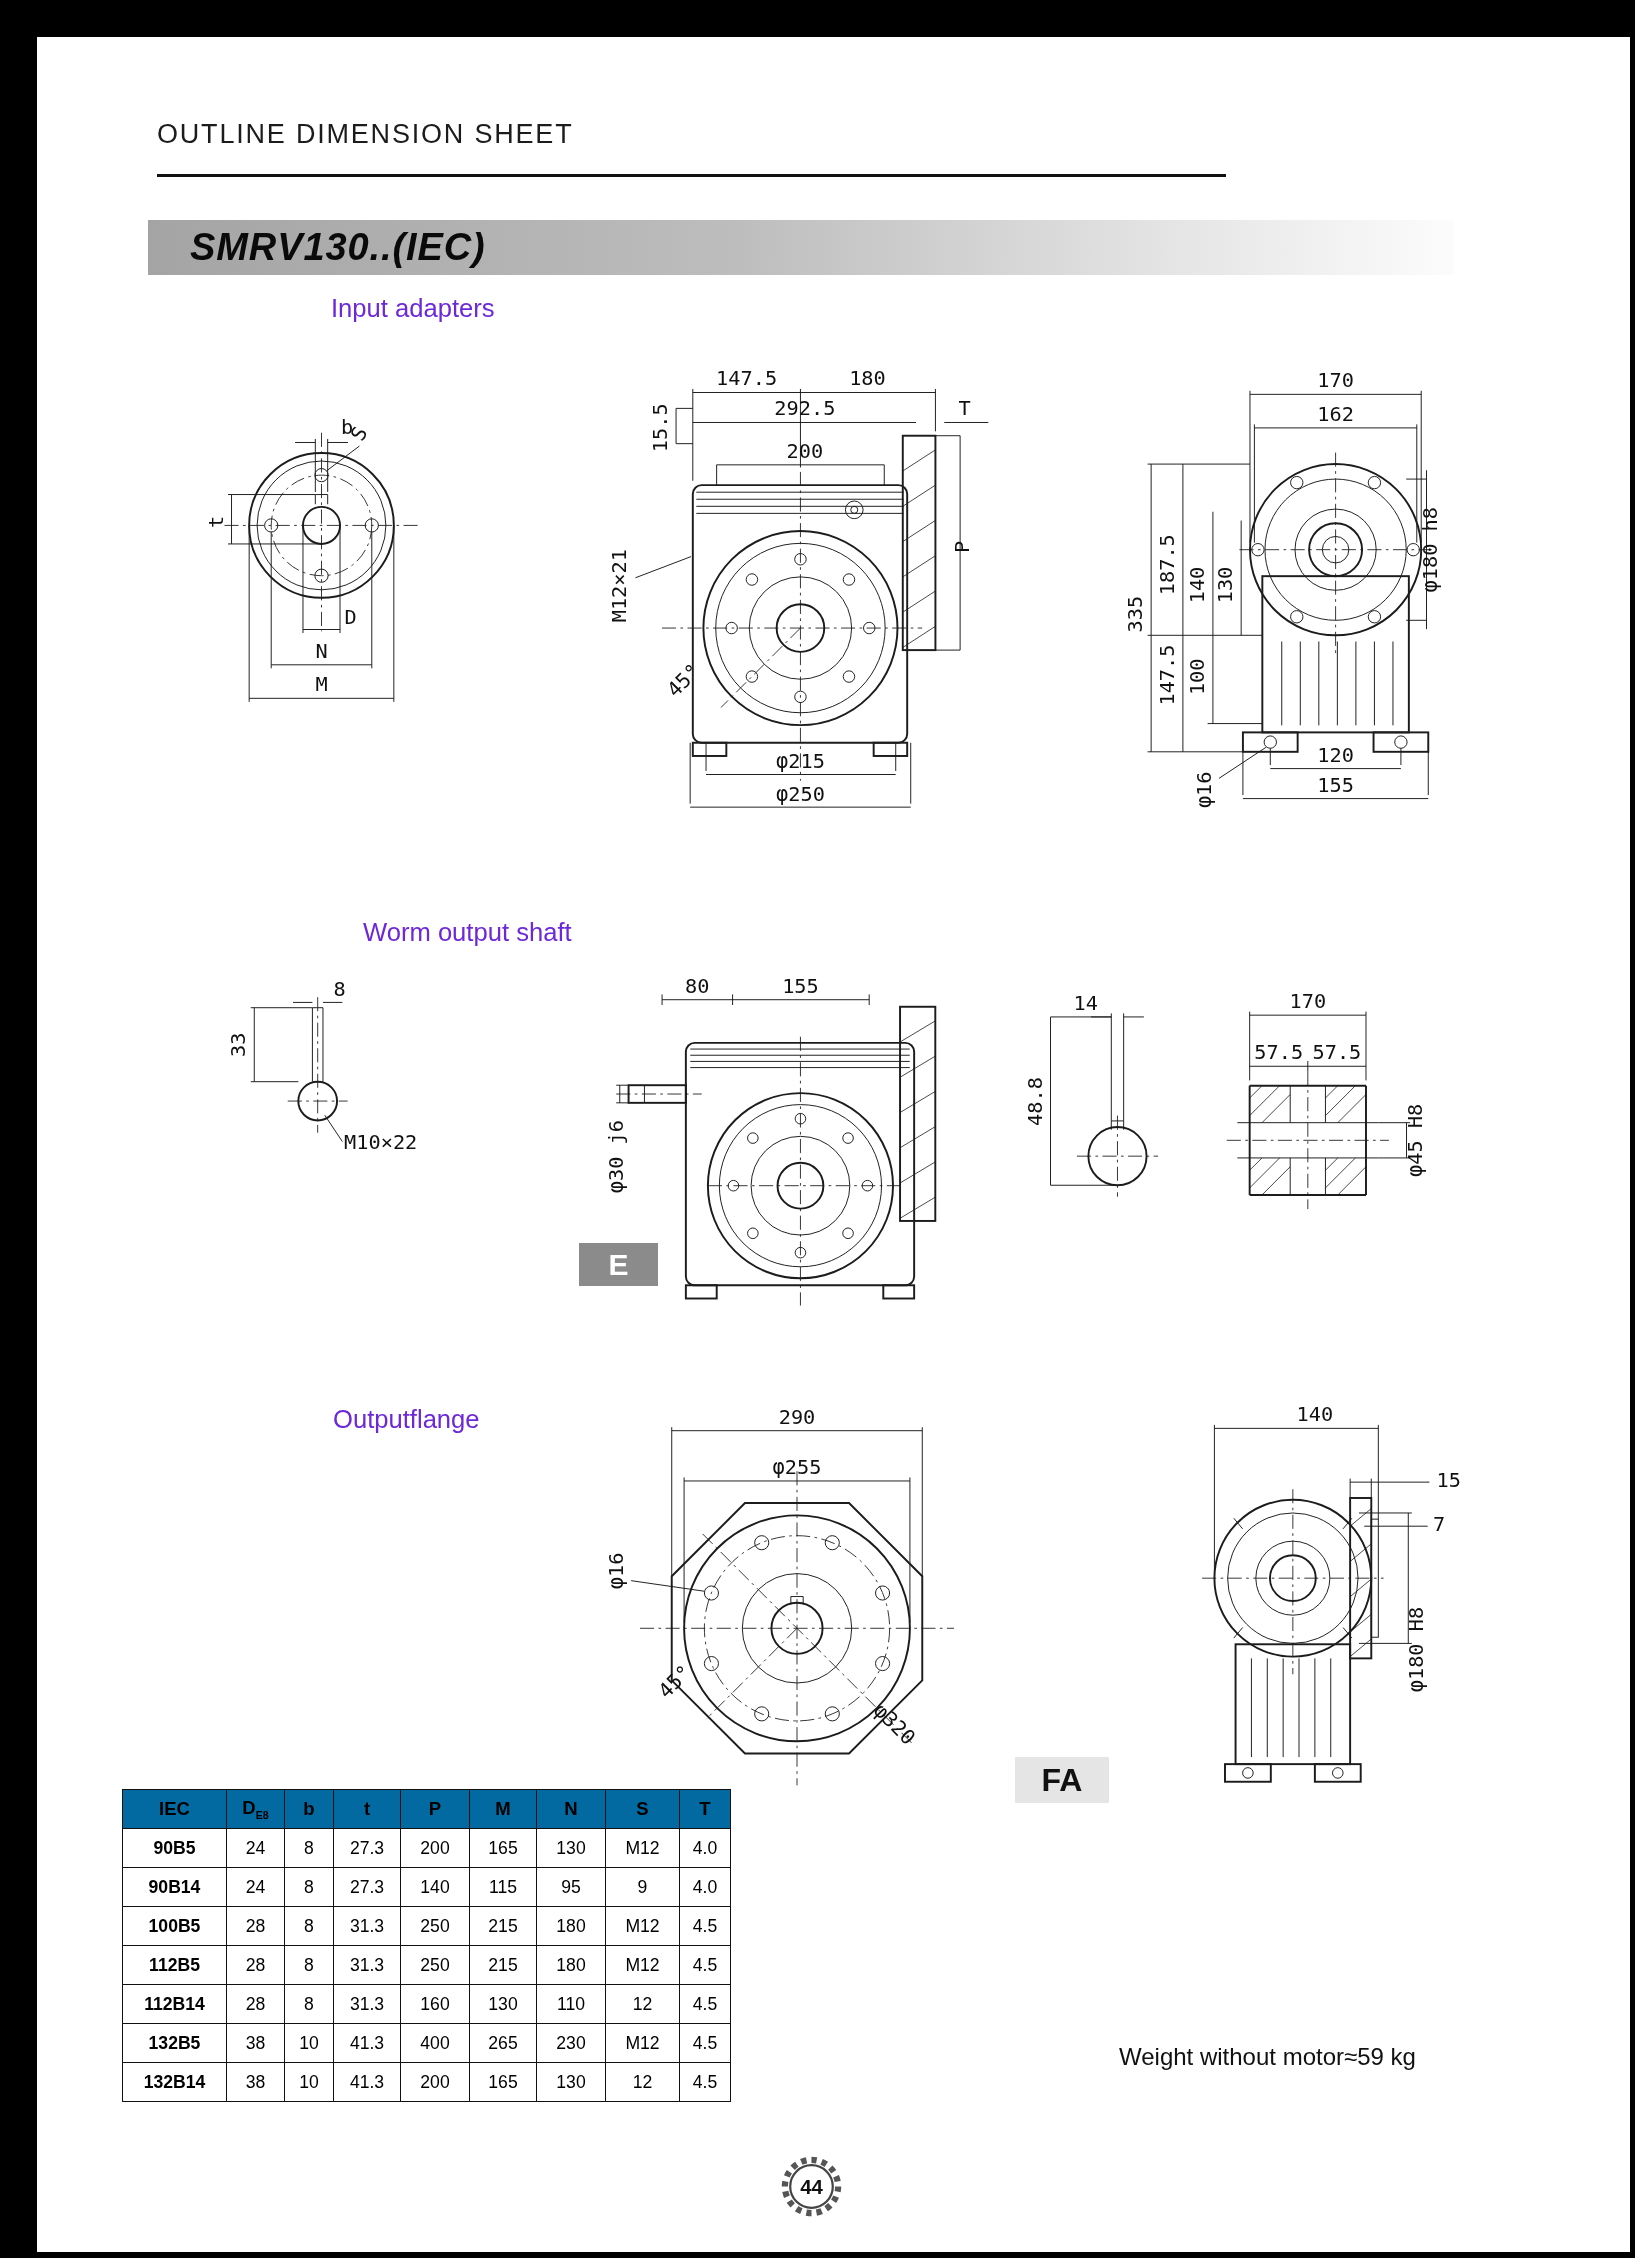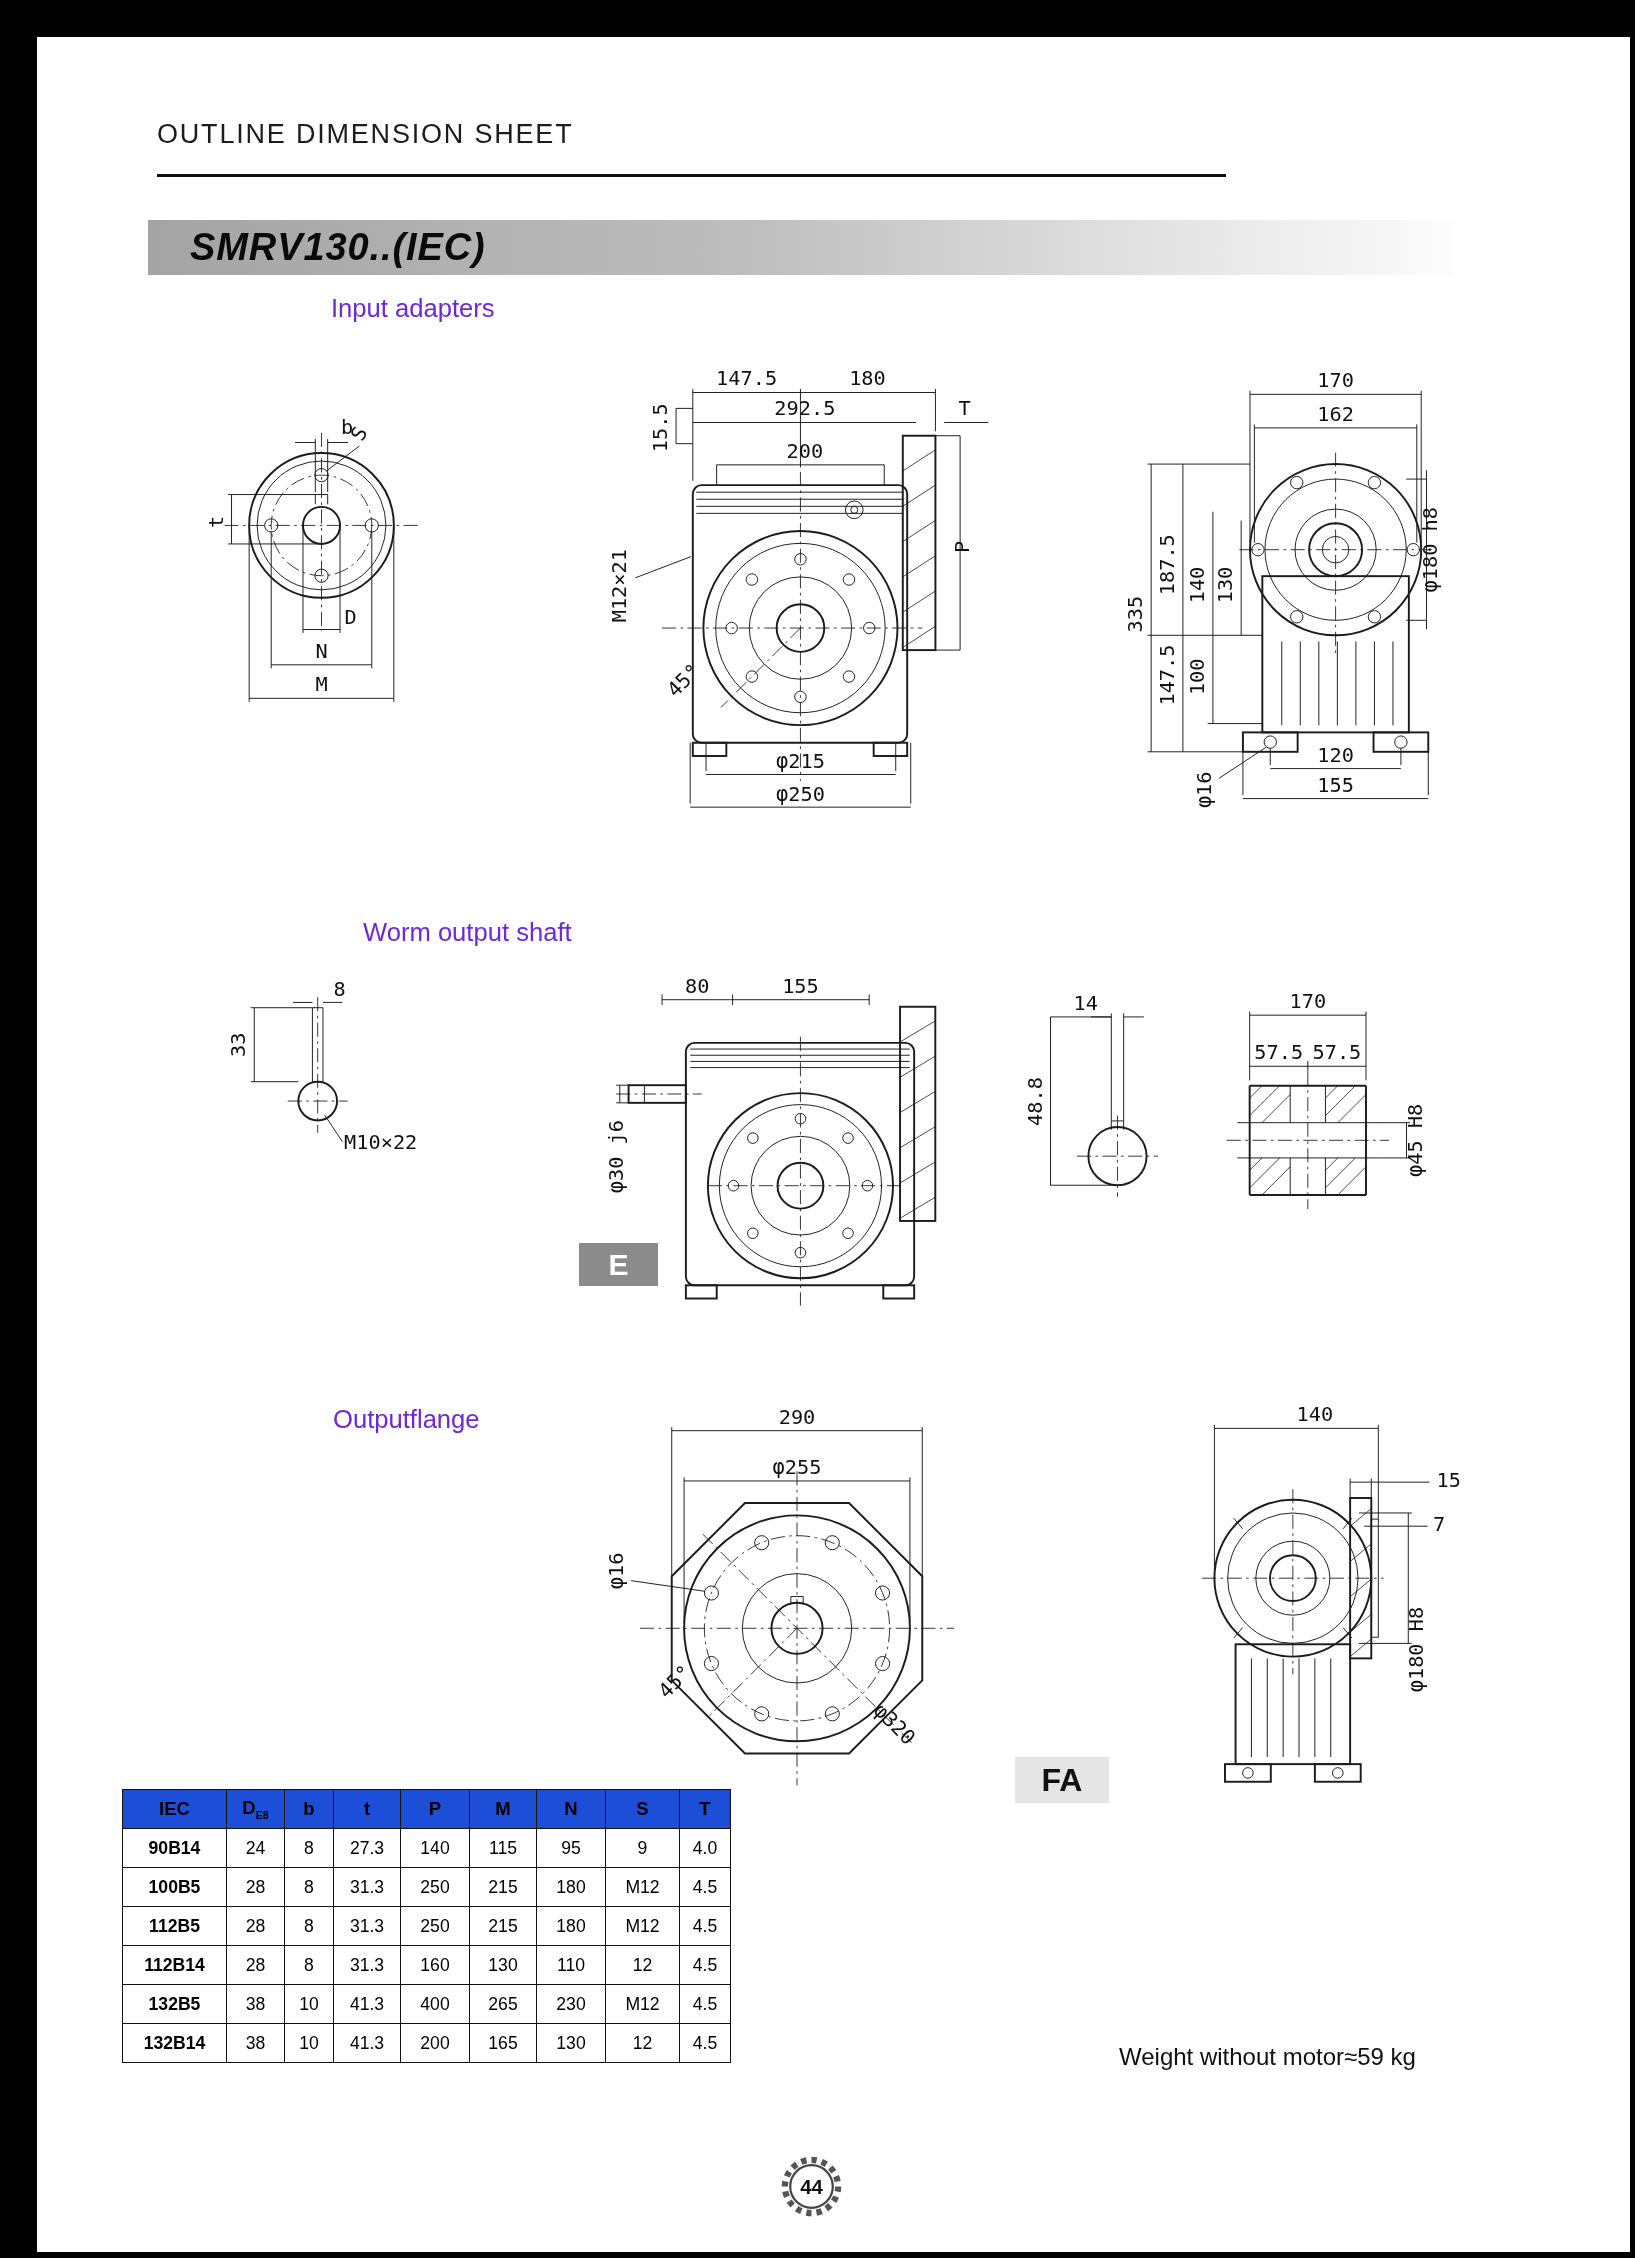--- a/index.html
+++ b/index.html
@@ -29,21 +29,21 @@
   .dl { fill:none; stroke:#1c1c1c; stroke-width:1.1; }
   .hatch { fill:none; stroke:#1c1c1c; stroke-width:0.9; }
   .dt { font:23px "DejaVu Sans Mono", monospace; fill:#111; }
 
   .tag { position:absolute; display:flex; align-items:center; justify-content:center; font-weight:bold; }
   .tag-e  { left:579px;  top:1243px; width:79px;  height:43px; background:#8b8b8b; color:#ffffff; font-size:30px; }
   .tag-fa { left:1015px; top:1757px; width:94px; height:46px; background:#e5e5e5; color:#111;    font-size:32px; }
 
   .dimtable { position:absolute; left:122px; top:1789px; border-collapse:collapse; background:#fff; }
   .dimtable th, .dimtable td { border:1.8px solid #111; text-align:center; font-size:17.6px; height:39px; padding:0 3.5px; }
-  .dimtable th { background:#1d4ed8; font-size:18.5px; }
+  .dimtable th { background:#0369a1; font-size:18.5px; }
   .dimtable td:first-child { font-weight:bold; }
   .dimtable sub { font-size:10.6px; }
 
   .weight-note { position:absolute; left:1119px; top:2043px; font-size:24px; color:#111; }
 
   .pagenum-wrap { position:absolute; left:776px; top:2151px; }
 </style>
 </head>
 <body>
 
@@ -492,20 +492,31 @@
         <th>t</th>
         <th>P</th>
         <th>M</th>
         <th>N</th>
         <th>S</th>
         <th>T</th>
       </tr>
   </thead>
   <tbody>
       <tr>
+        <td>90B5</td>
+        <td>24</td>
+        <td>8</td>
+        <td>27.3</td>
+        <td>200</td>
+        <td>165</td>
+        <td>130</td>
+        <td>M12</td>
+        <td>4.0</td>
+      </tr>
+      <tr>
         <td>90B14</td>
         <td>24</td>
         <td>8</td>
         <td>27.3</td>
         <td>140</td>
         <td>115</td>
         <td>95</td>
         <td>9</td>
         <td>4.0</td>
       </tr>

